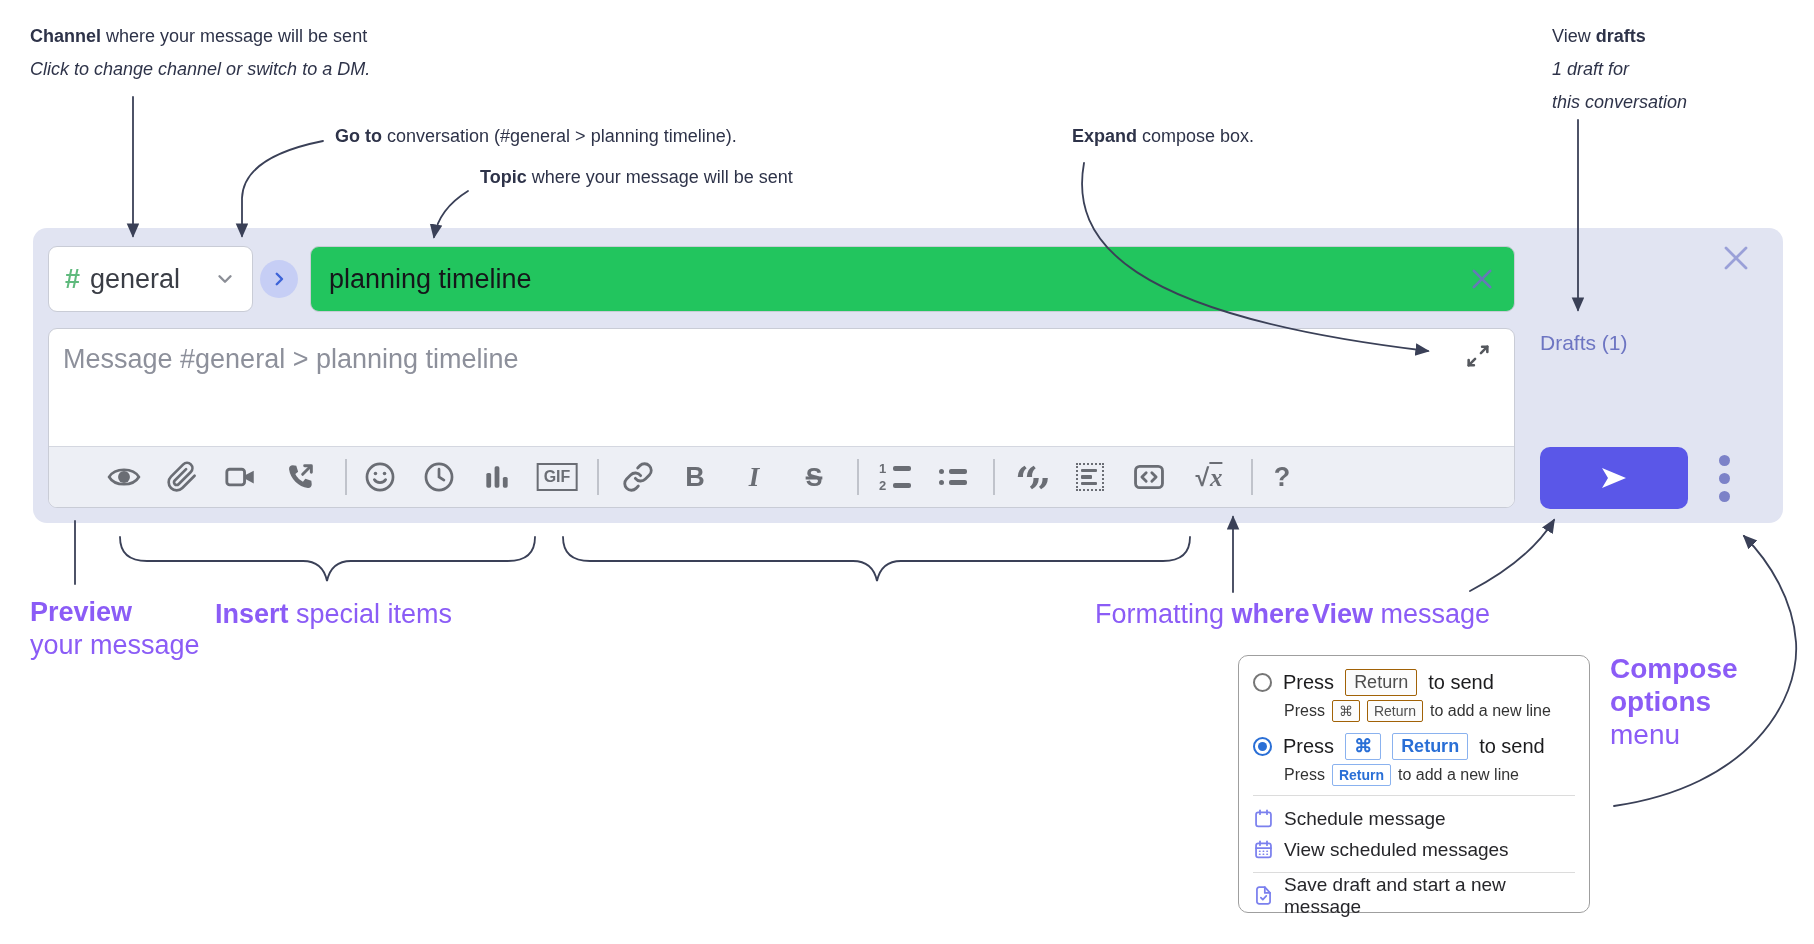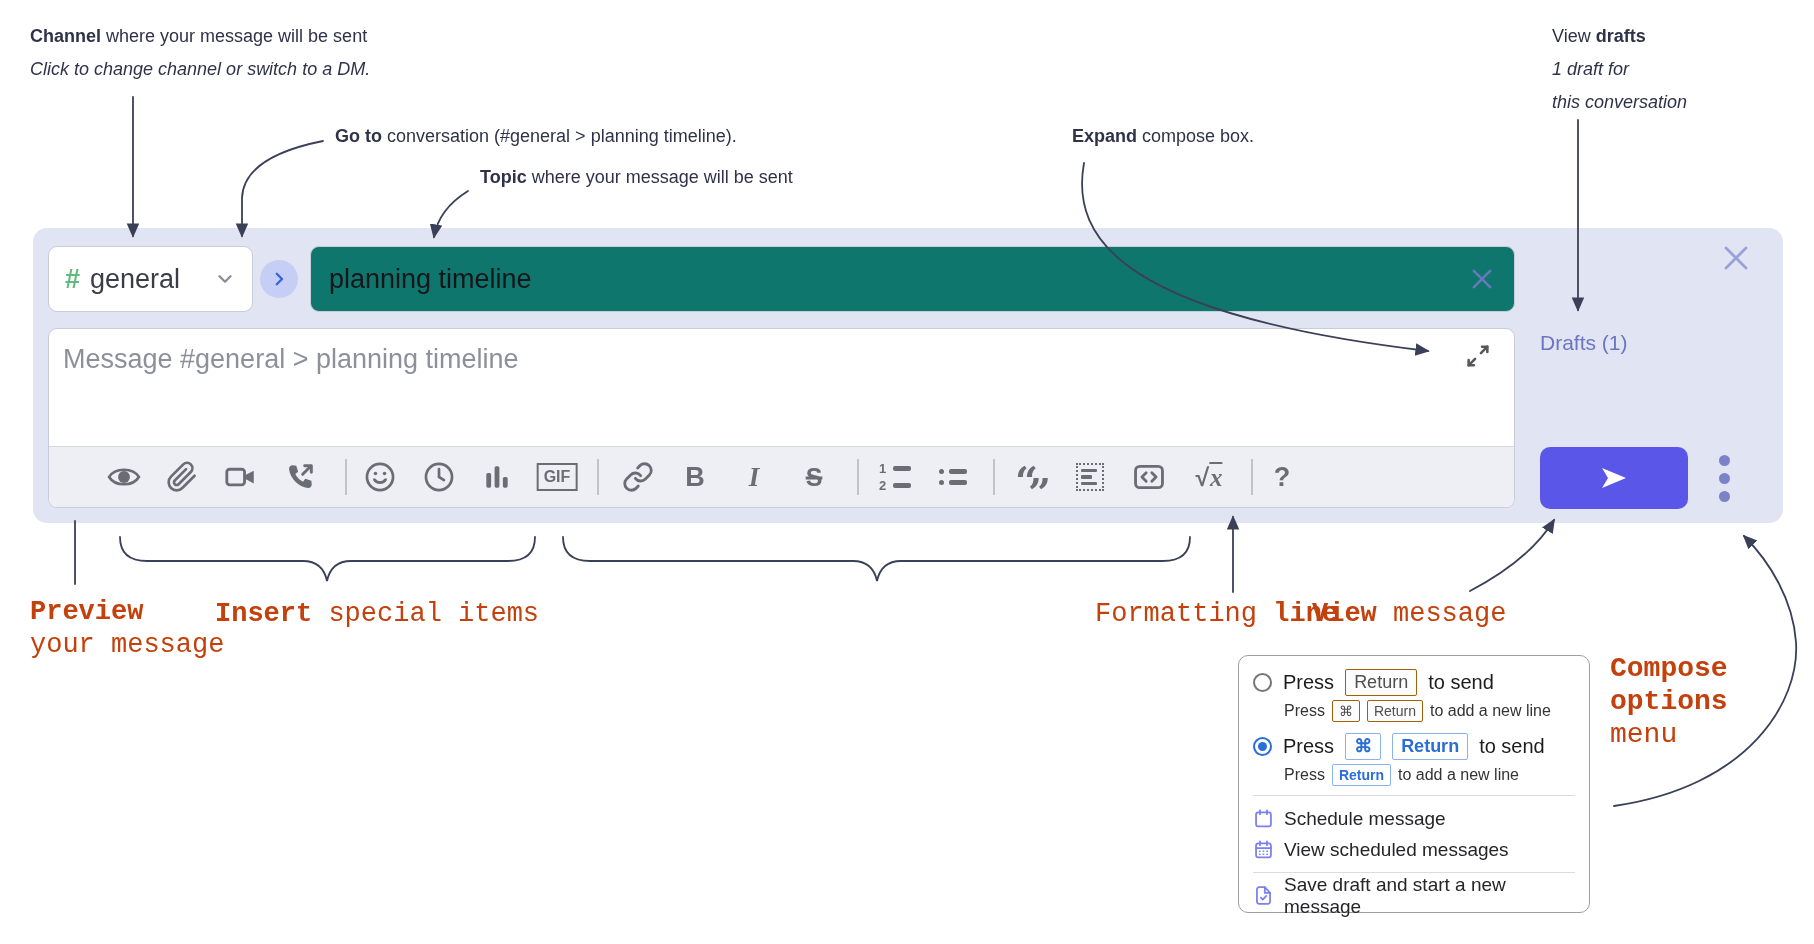--- a/index.html
+++ b/index.html
@@ -16,21 +16,21 @@
   .compose-box { position:absolute; left:33px; top:228px; width:1750px; height:295px;
     background:#e1e4f2; border-radius:14px; }
   .chip { position:absolute; left:15px; top:18px; width:205px; height:66px; background:#fff;
     border:1px solid #c9ccd6; border-radius:9px; display:flex; align-items:center; gap:10px;
     padding:0 16px; cursor:pointer; }
   .hash { color:#5fba7d; font-weight:700; font-size:27px; }
   .chip-label { font-size:27px; color:#3a3d45; }
   .chev { margin-left:auto; display:flex; }
   .goto-btn { position:absolute; left:227px; top:32px; width:38px; height:38px; border-radius:50%;
     background:#c6cef5; display:flex; align-items:center; justify-content:center; cursor:pointer; }
-  .topic-input { position:absolute; left:277px; top:18px; width:1205px; height:66px; background:#0f766e;
+  .topic-input { position:absolute; left:277px; top:18px; width:1205px; height:66px; background:#22c55e;
     border:1px solid #c9ccd6; border-radius:9px; display:flex; align-items:center; padding:0 18px; }
   .topic-text { font-size:27px; color:#15161a; flex:1; }
   .message-box { position:absolute; left:15px; top:100px; width:1467px; height:180px; background:#fff;
     border:1px solid #c9ccd6; border-radius:9px; }
   .placeholder { position:absolute; left:14px; top:15px; font-size:27px; color:#8d909b; }
   .expand-btn { position:absolute; right:22px; top:13px; cursor:pointer; }
   .toolbar { position:absolute; left:0; bottom:0; width:100%; height:61px; background:#edeff5;
     border-top:1px solid #d4d7e0; border-radius:0 0 8px 8px; }
   .ti { position:absolute; top:50%; transform:translate(-50%,-50%); color:#6a6d74;
     display:flex; align-items:center; justify-content:center; cursor:pointer; }
@@ -58,21 +58,21 @@
   .help-q { font-size:27px; font-weight:600; }
 
   .drafts-link { position:absolute; left:1507px; top:103px; font-size:21px; color:#6d75c2; cursor:pointer; }
   .send-btn { position:absolute; left:1507px; top:219px; width:148px; height:62px; background:#5a57e8;
     border-radius:10px; display:flex; align-items:center; justify-content:center; cursor:pointer; }
   .more-dots { position:absolute; left:1678px; top:222px; width:26px; height:56px; display:flex;
     flex-direction:column; align-items:center; justify-content:center; gap:7px; cursor:pointer; }
   .dot { width:11px; height:11px; border-radius:50%; background:#7c82c8; }
   .close-x { position:absolute; right:31px; top:14px; cursor:pointer; }
 
-  .lbl { position:absolute; font-size:27px; line-height:33px; color:#c2410c; white-space:nowrap;font-family:Liberation Mono, monospace; }
+  .lbl { position:absolute; font-size:27px; line-height:33px; color:#8b5cf6; white-space:nowrap; }
 
   
   .popup { position:absolute; left:1238px; top:655px; width:352px; height:258px; background:#fff;
     border:1.5px solid #9f9f9f; border-radius:10px; padding:11px 14px 8px 14px; z-index:20; }
   .opt-row { display:flex; align-items:center; gap:11px; height:31px; cursor:pointer; }
   .opt-sub { margin-left:31px; display:flex; align-items:center; gap:7px; height:26px; color:#333; }
   .radio { width:19px; height:19px; border:2px solid #767676; border-radius:50%; flex:none; }
   .radio.sel { border-color:#2a6fd6; position:relative; }
   .radio.sel::after { content:""; position:absolute; inset:3px; background:#2a6fd6; border-radius:50%; }
   .opt-txt { font-size:20px; color:#1c1c1e; }
@@ -288,21 +288,21 @@
   </div>
 
   <div class="lbl" style="left:30px; top:596px;">
     <div class="b">Preview</div>
     <div>your message</div>
   </div>
   <div class="lbl" style="left:215px; top:598px;">
     <span class="b">Insert</span><span> special items</span>
   </div>
   <div class="lbl" style="left:1095px; top:598px;">
-    <span>Formatting </span><span class="b">line</span>
+    <span>Formatting </span><span class="b">where</span>
   </div>
   <div class="lbl" style="left:1312px; top:598px;">
     <span class="b">View</span><span> message</span>
   </div>
   <div class="lbl" style="left:1610px; top:652px; font-size:28px; line-height:33px;">
     <div class="b">Compose</div>
     <div class="b">options</div>
     <div>menu</div>
   </div>
 

